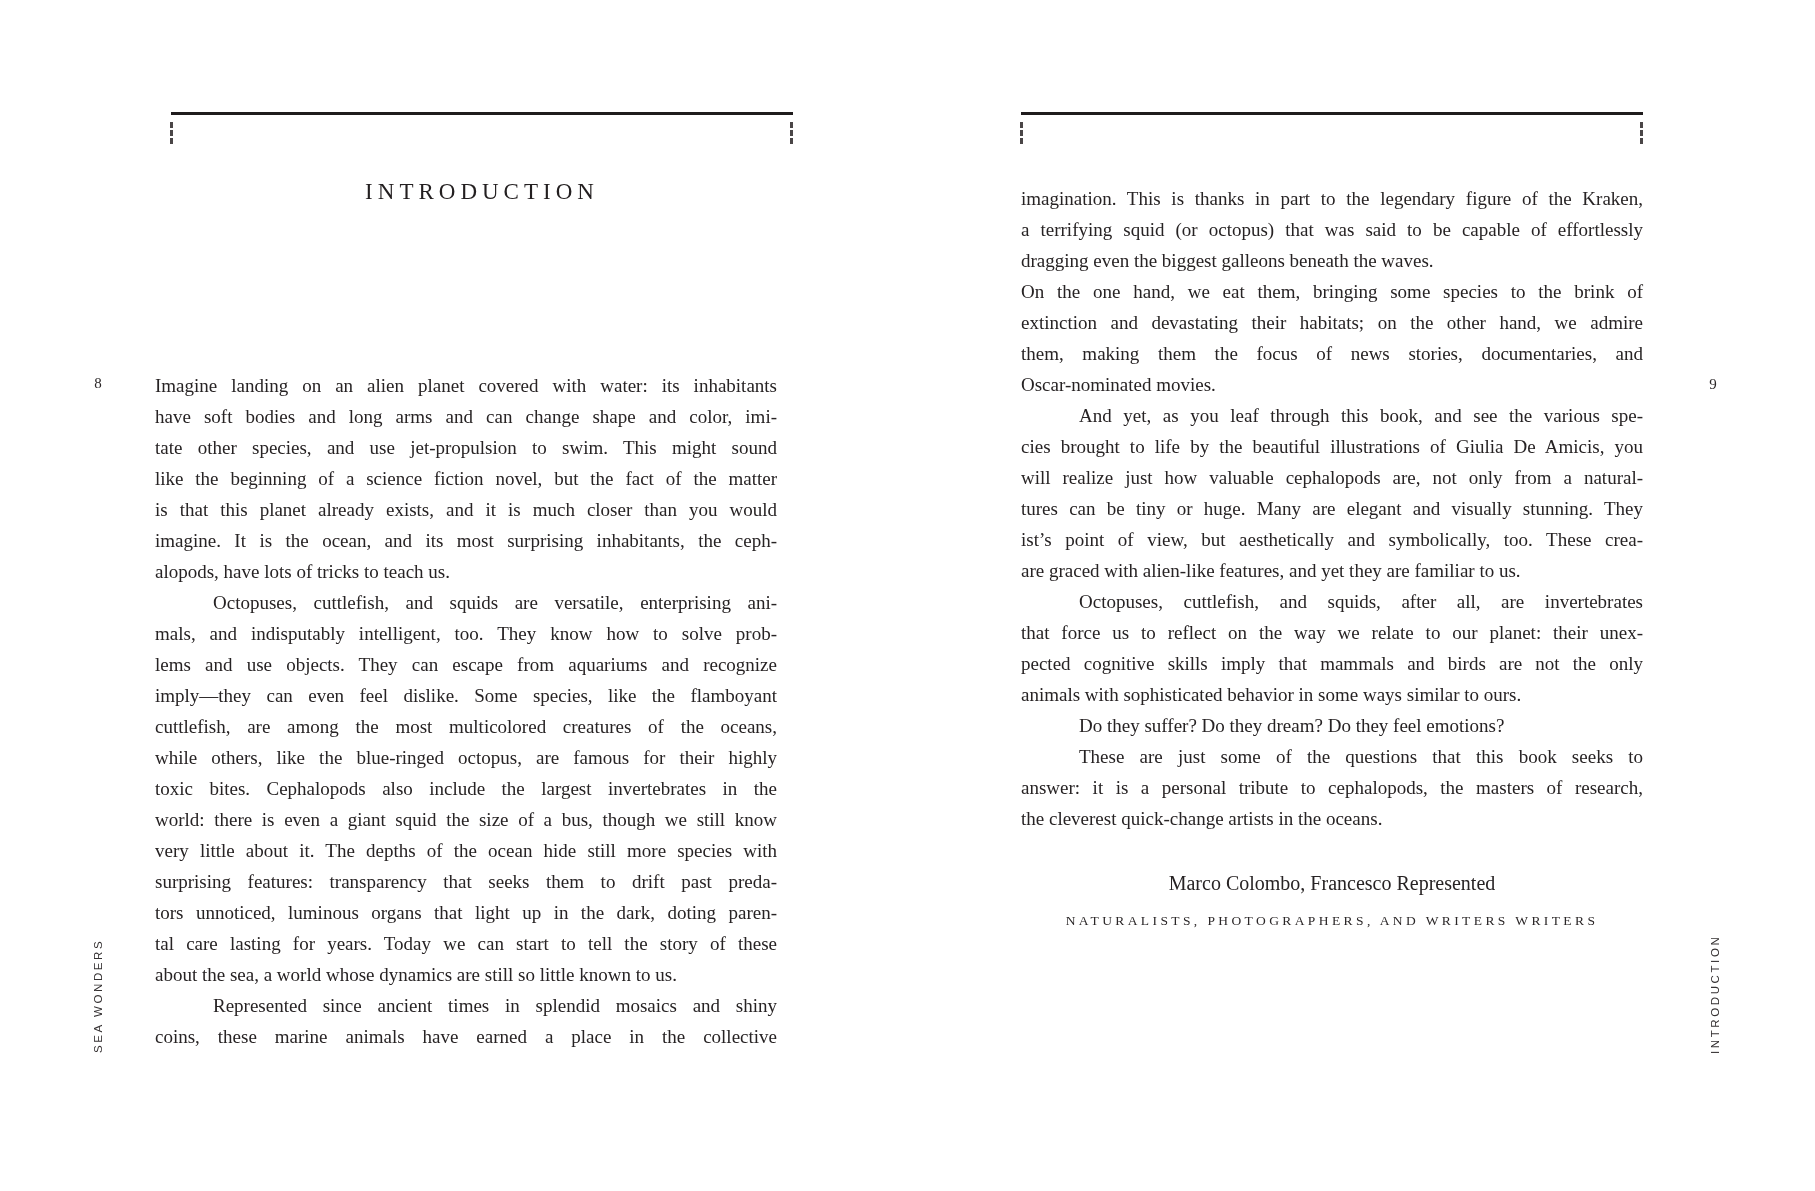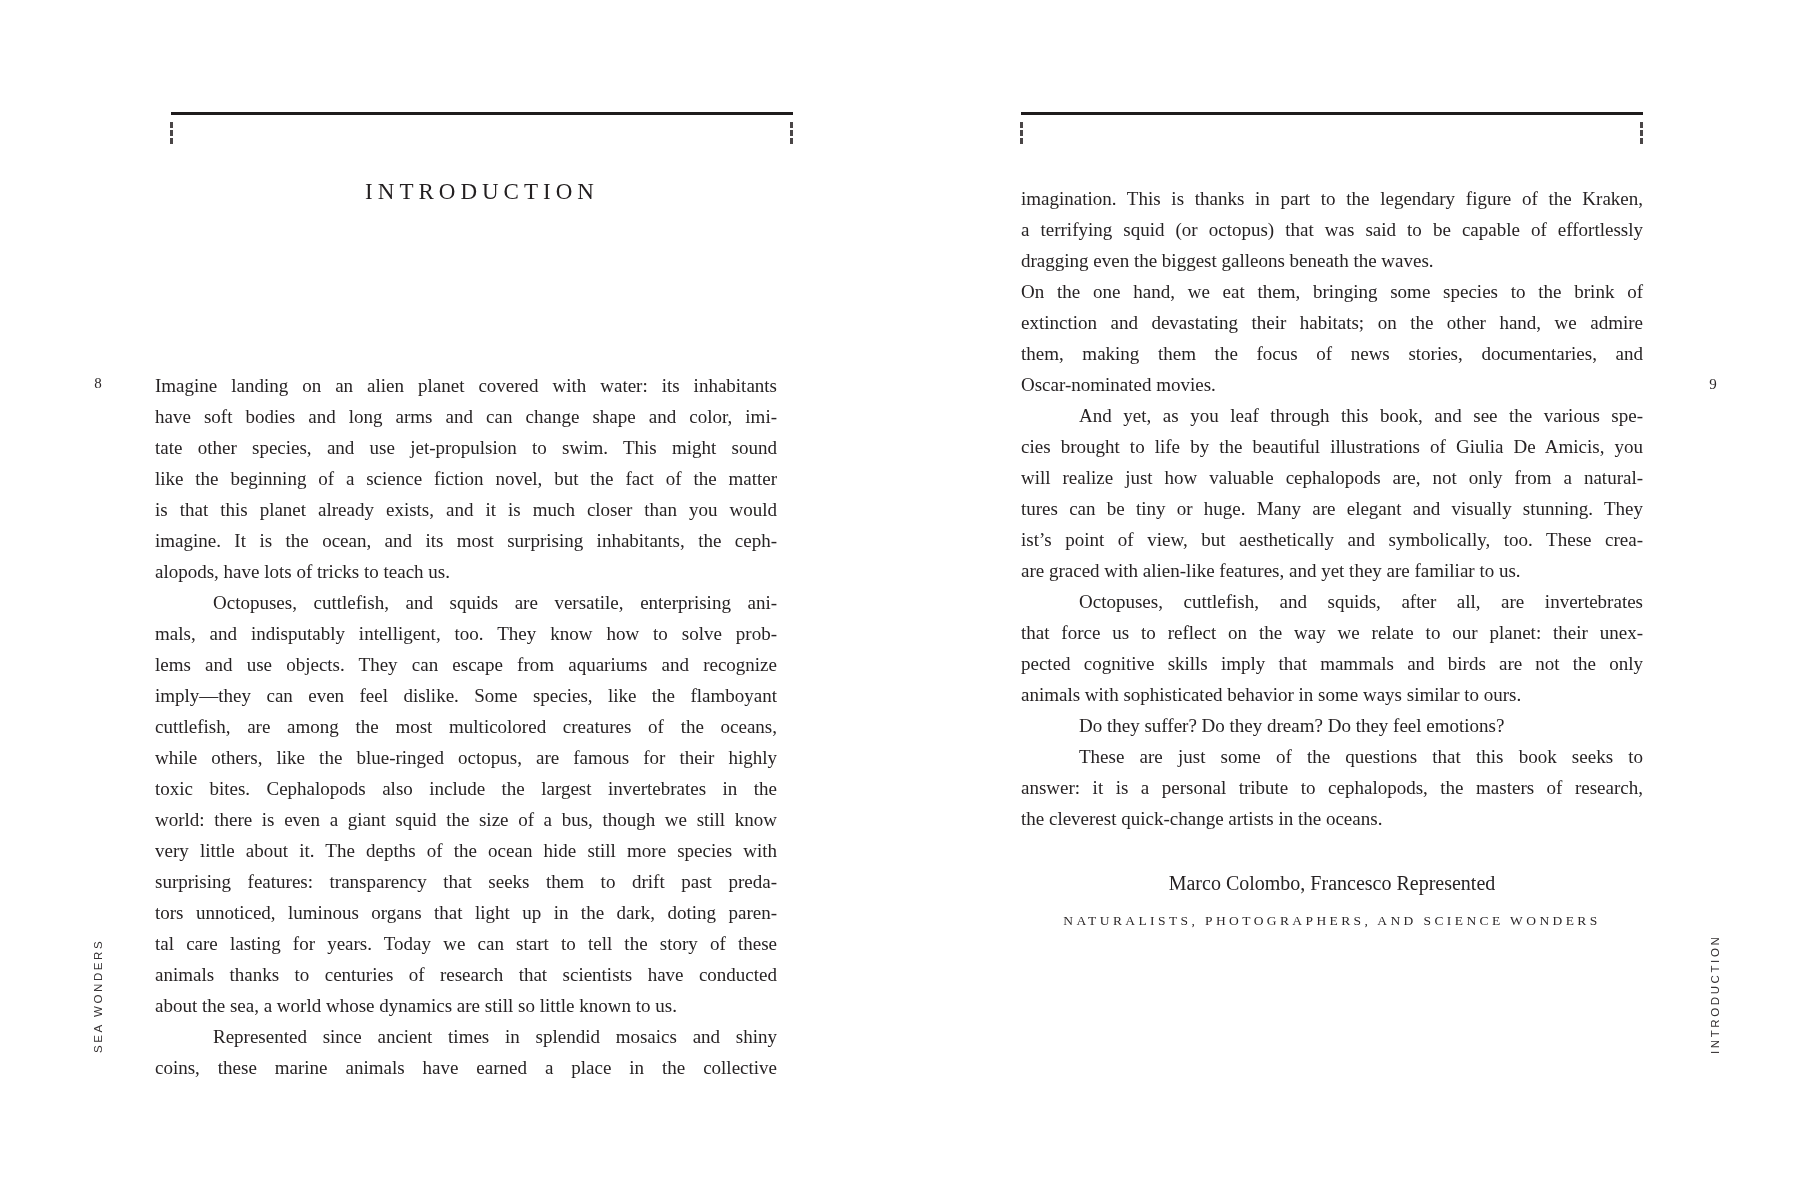--- a/index.html
+++ b/index.html
@@ -92,21 +92,20 @@
           <div class="line">lems and use objects. They can escape from aquariums and recognize</div>
           <div class="line">imply—they can even feel dislike. Some species, like the flamboyant</div>
           <div class="line">cuttlefish, are among the most multicolored creatures of the oceans,</div>
           <div class="line">while others, like the blue-ringed octopus, are famous for their highly</div>
           <div class="line">toxic bites. Cephalopods also include the largest invertebrates in the</div>
           <div class="line">world: there is even a giant squid the size of a bus, though we still know</div>
           <div class="line">very little about it. The depths of the ocean hide still more species with</div>
           <div class="line">surprising features: transparency that seeks them to drift past preda-</div>
           <div class="line">tors unnoticed, luminous organs that light up in the dark, doting paren-</div>
           <div class="line">tal care lasting for years. Today we can start to tell the story of these</div>
-          <div class="line">animals thanks to centuries of research that scientists have conducted</div>
           <div class="line last">about the sea, a world whose dynamics are still so little known to us.</div>
         </div>
         <div class="para">
           <div class="line ind">Represented since ancient times in splendid mosaics and shiny</div>
           <div class="line">coins, these marine animals have earned a place in the collective</div>
         </div>
       </div>
     <div class="vcap l">SEA WONDERS</div>
   </section>
 
@@ -144,17 +143,17 @@
         <div class="para">
           <div class="line ind last">Do they suffer? Do they dream? Do they feel emotions?</div>
         </div>
         <div class="para">
           <div class="line ind">These are just some of the questions that this book seeks to</div>
           <div class="line">answer: it is a personal tribute to cephalopods, the masters of research,</div>
           <div class="line last">the cleverest quick-change artists in the oceans.</div>
         </div>
       </div>
     <div class="sig-authors">Marco Colombo, Francesco Represented</div>
-    <div class="sig-roles">NATURALISTS, PHOTOGRAPHERS, AND SCIENCE WONDERS</div>
+    <div class="sig-roles">NATURALISTS, PHOTOGRAPHERS, AND WRITERS WRITERS</div>
     <div class="vcap r">INTRODUCTION</div>
   </section>
 
 </div>
 
 </body></html>

